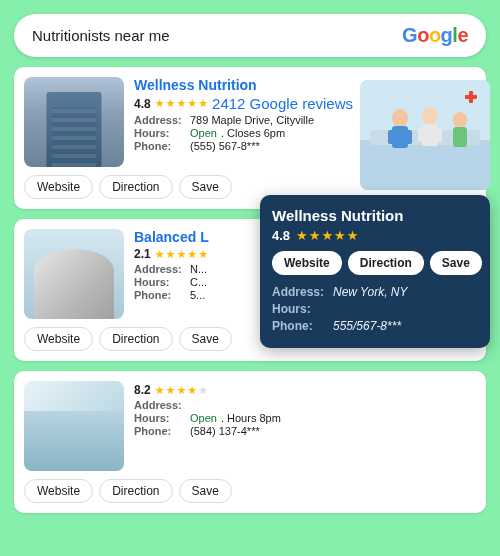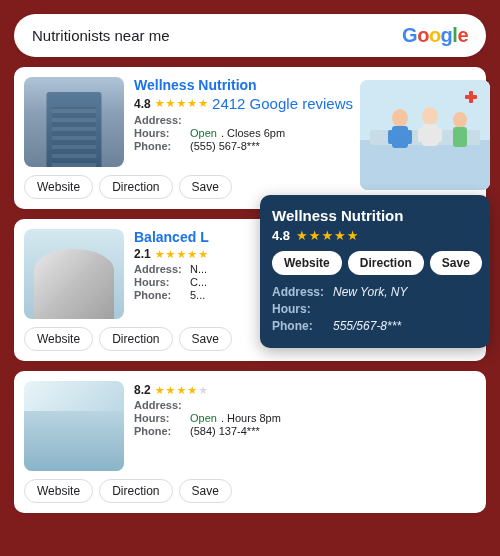--- a/index.html
+++ b/index.html
@@ -8,21 +8,21 @@
       background: #f1f3f4;
       width: 500px;
       height: 556px;
       overflow: hidden;
       position: relative;
     }
 
     .container {
       width: 500px;
       height: 556px;
-      background: #7f1d1d;
+      background: #86efac;
       position: relative;
       overflow: hidden;
     }
 
     
     .search-bar {
       background: #fff;
       border-radius: 24px;
       padding: 10px 18px;
       margin: 14px 14px 10px 14px;
@@ -359,20 +359,21 @@
               <span class="star">★</span>
               <span class="star">★</span>
               <span class="star">★</span>
               <span class="star">★</span>
               <span class="star-half">★</span>
             </div>
             <span class="reviews-link"><span>2412</span> <span>Google reviews</span></span>
           </div>
           <div class="info-row">
             <span class="info-label">Address:</span>
+            <span class="info-value">789 Maple Drive, Cityville</span>
           </div>
           <div class="info-row">
             <span class="info-label">Hours:</span>
             <span class="info-open">Open</span>
               <span class="info-value">. Closes 6pm</span>
           </div>
           <div class="info-row">
             <span class="info-label">Phone:</span>
             <span class="info-value">(555) 567-8***</span>
           </div>

